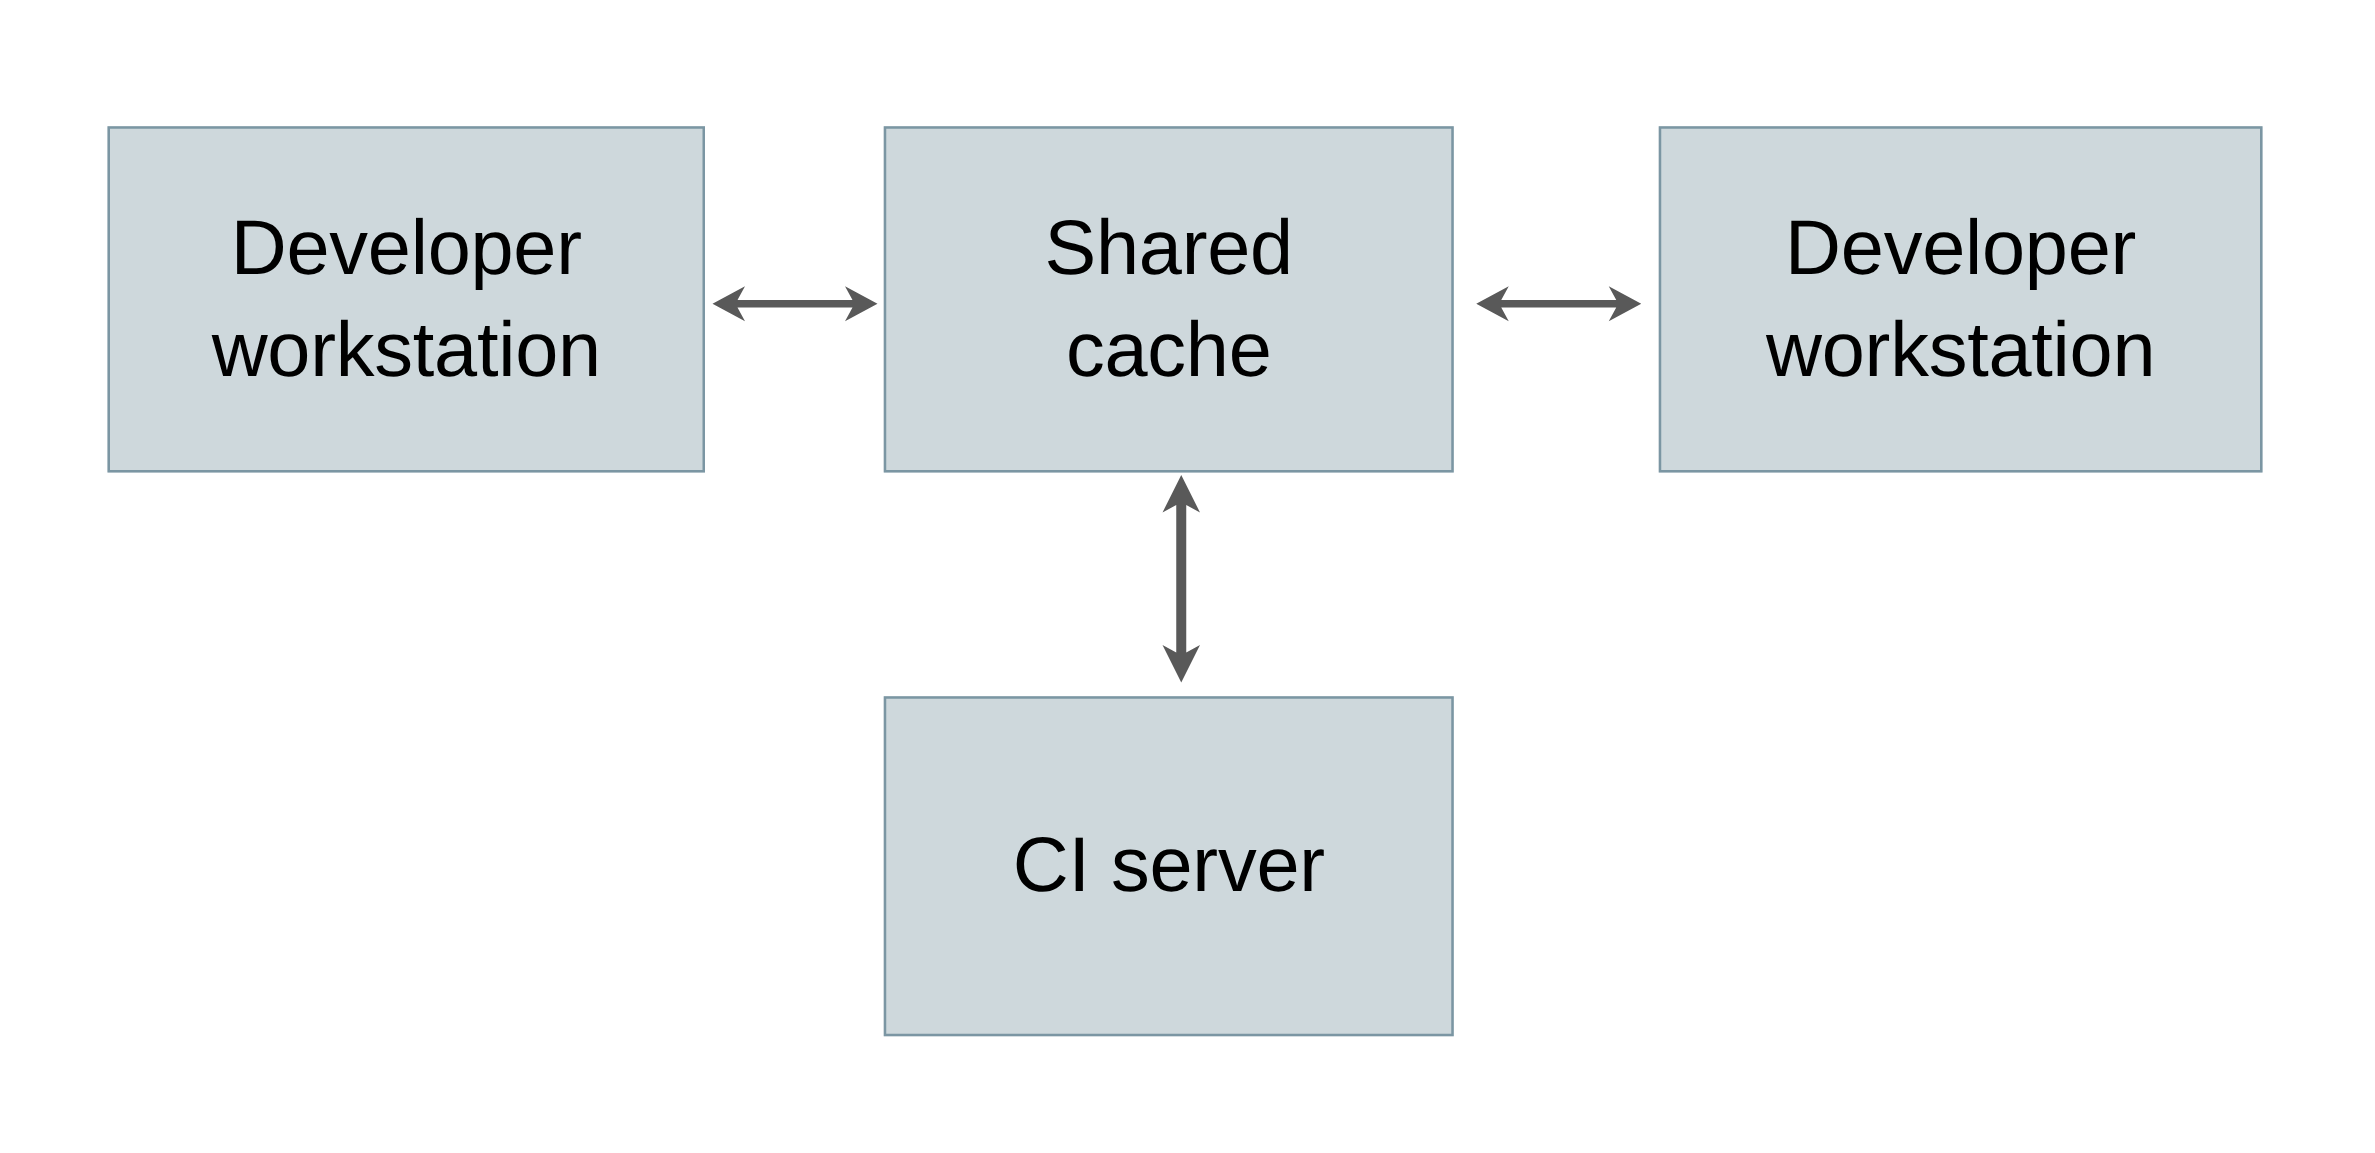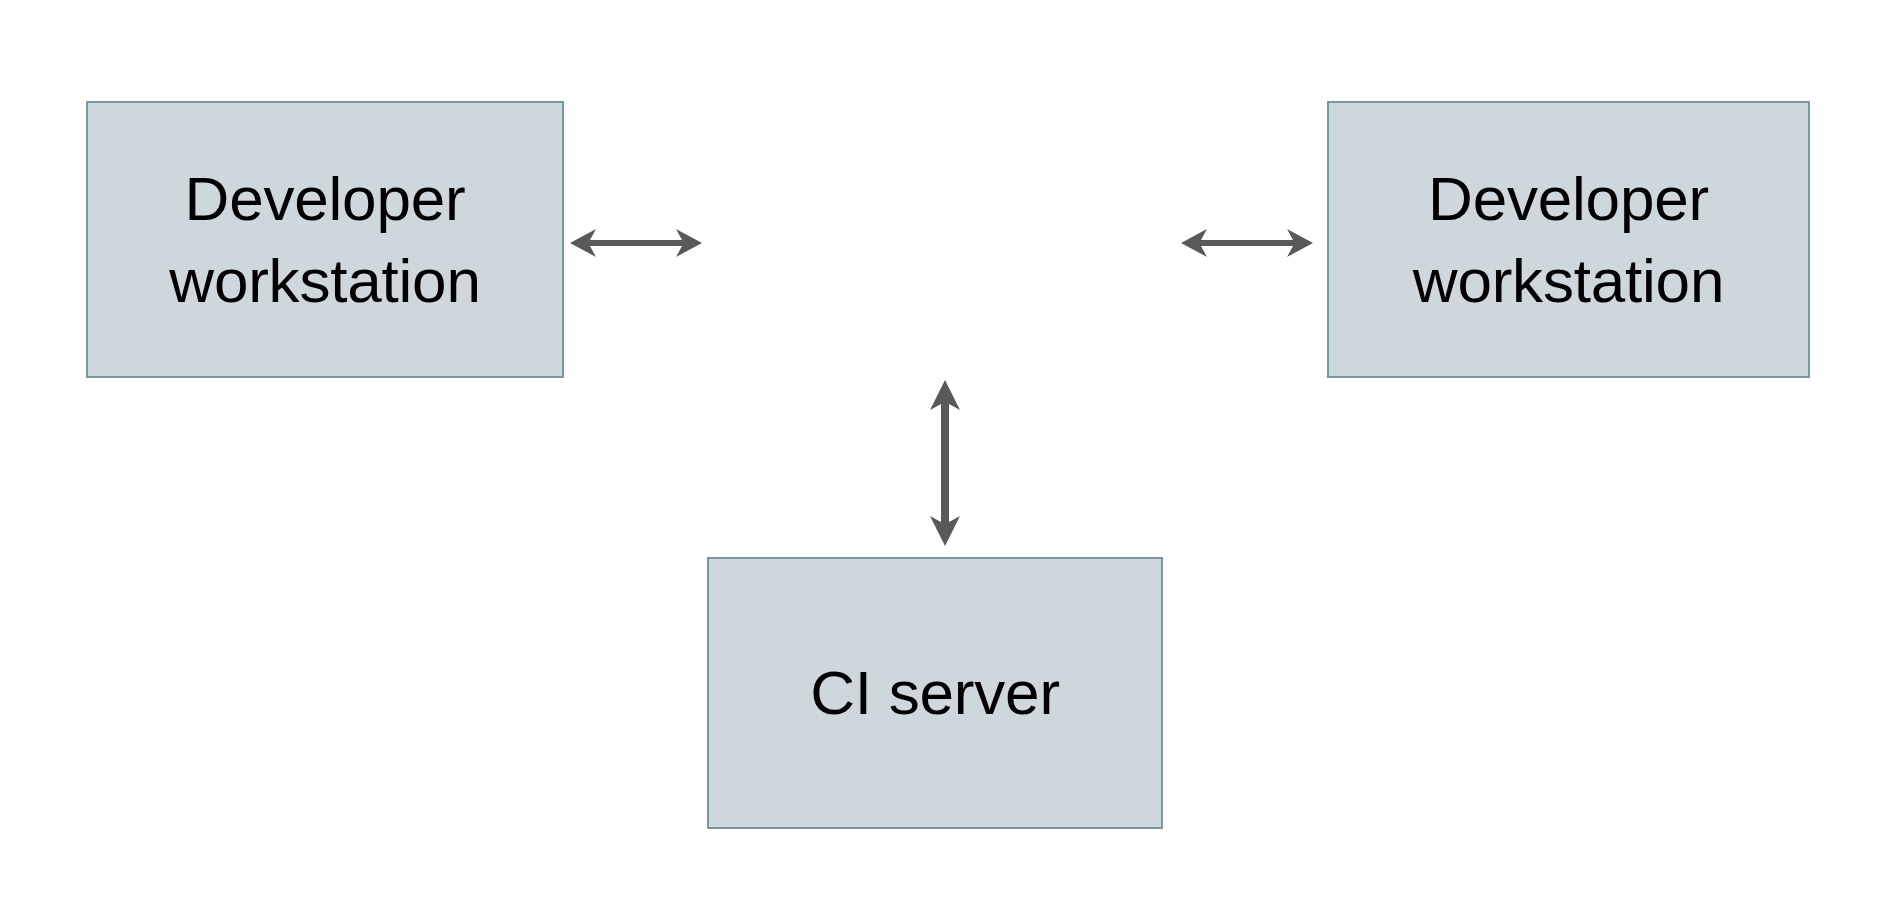--- a/index.html
+++ b/index.html
@@ -54,20 +54,24 @@
 </head>
 <body>
 
 <div id="canvas">
 
   <div class="node node-dev-left">
     <span class="node-label">Developer
 workstation</span>
   </div>
 
+  <div class="node node-cache">
+    <span class="node-label">Shared
+cache</span>
+  </div>
 
   <div class="node node-dev-right">
     <span class="node-label">Developer
 workstation</span>
   </div>
 
   <div class="node node-ci">
     <span class="node-label">CI server</span>
   </div>
 

